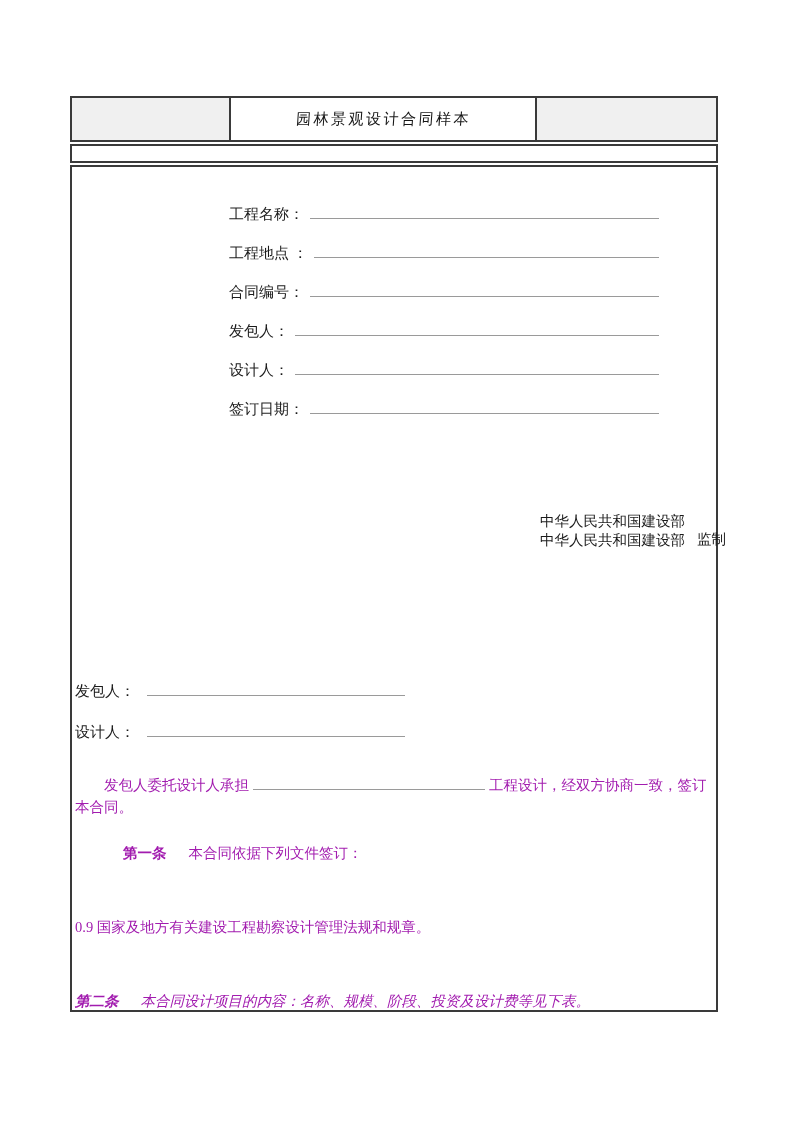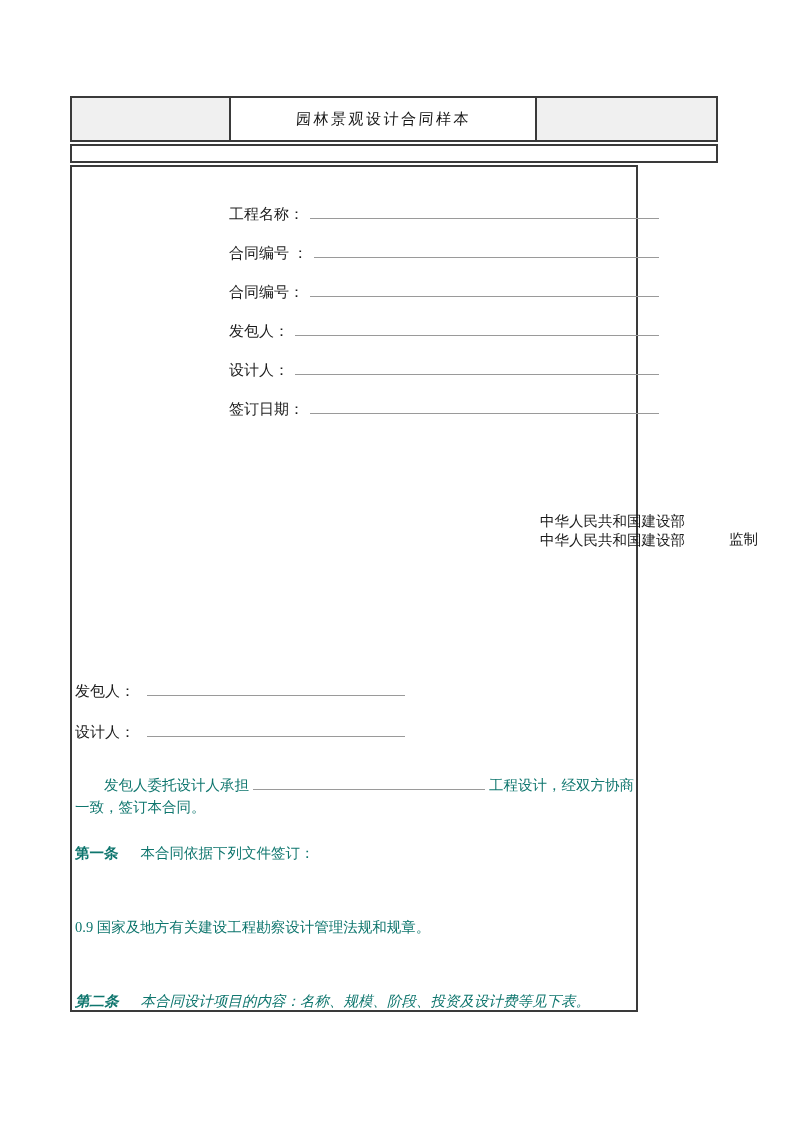--- a/index.html
+++ b/index.html
@@ -69,21 +69,21 @@
     box-sizing: border-box;
     border: 2px solid #3a3a3a;
     background: #ffffff;
   }
 
   
   #main-body-box {
     position: absolute;
     left: 70px;
     top: 165px;
-    width: 568px;
+    width: 648px;
     height: 847px;
     box-sizing: border-box;
     border: 2px solid #3a3a3a;
     background: #ffffff;
   }
 
   
   #cover-fields {
     position: absolute;
     left: 157px;
@@ -109,30 +109,29 @@
   }
 
   
   #issuer-block {
     position: absolute;
     left: 468px;
     top: 345px;
     display: flex;
     align-items: flex-start;
     white-space: nowrap;
-    gap: 40px;
   }
   #issuer-names {
     font-size: 14.5px;
     line-height: 1.33;
   }
   #issuer-names div { white-space: nowrap; }
   #issuer-supervise {
     font-size: 14.5px;
-    margin-left: 4px;
+    margin-left: 12px;
     padding-top: 18px;
   }
 
   
   #lower-signature-fields {
     position: absolute;
     left: 3px;
     top: 513px;
     width: 430px;
   }
@@ -143,42 +142,42 @@
     margin-left: 12px;
   }
 
   
   .body-para {
     position: absolute;
     left: 3px;
     right: 1px;
     font-size: 14.5px;
     line-height: 1.55;
-    color: #0f766e;
+    color: #a21caf;
   }
   #entrust-para {
     top: 592px;
     text-indent: 29px;
   }
   .inline-blank {
     display: inline-block;
     width: 232px;
     border-bottom: 1px solid #9a9a9a;
     height: 14px;
     margin: 0 4px;
     vertical-align: baseline;
   }
   .clause-heading {
     font-weight: bold;
   }
   .clause-gap {
     display: inline-block;
     width: 22px;
   }
-  #clause-1        { top: 660px; }
+  #clause-1        { top: 660px; margin-left: 48px; }
   #clause-1-1      { top: 697px; }
   #clause-1-2      { top: 734px; }
   #clause-1-3      { top: 771px; }
   #clause-2        { top: 808px; font-style: italic; }
 </style>
 </head>
 <body>
 
 <div id="header-table">
   <div class="hdr-cell shaded" id="header-left-cell"></div>
@@ -193,21 +192,21 @@
 <div id="main-body-box">
 
   <div id="cover-fields">
 
     <div class="field-row">
       <span class="field-label">工程名称：</span>
       <span class="field-line"></span>
     </div>
 
     <div class="field-row">
-      <span class="field-label">合同编号 ：</span>
+      <span class="field-label">工程地点 ：</span>
       <span class="field-line"></span>
     </div>
 
     <div class="field-row">
       <span class="field-label">合同编号：</span>
       <span class="field-line"></span>
     </div>
 
 
     <div class="field-row">

